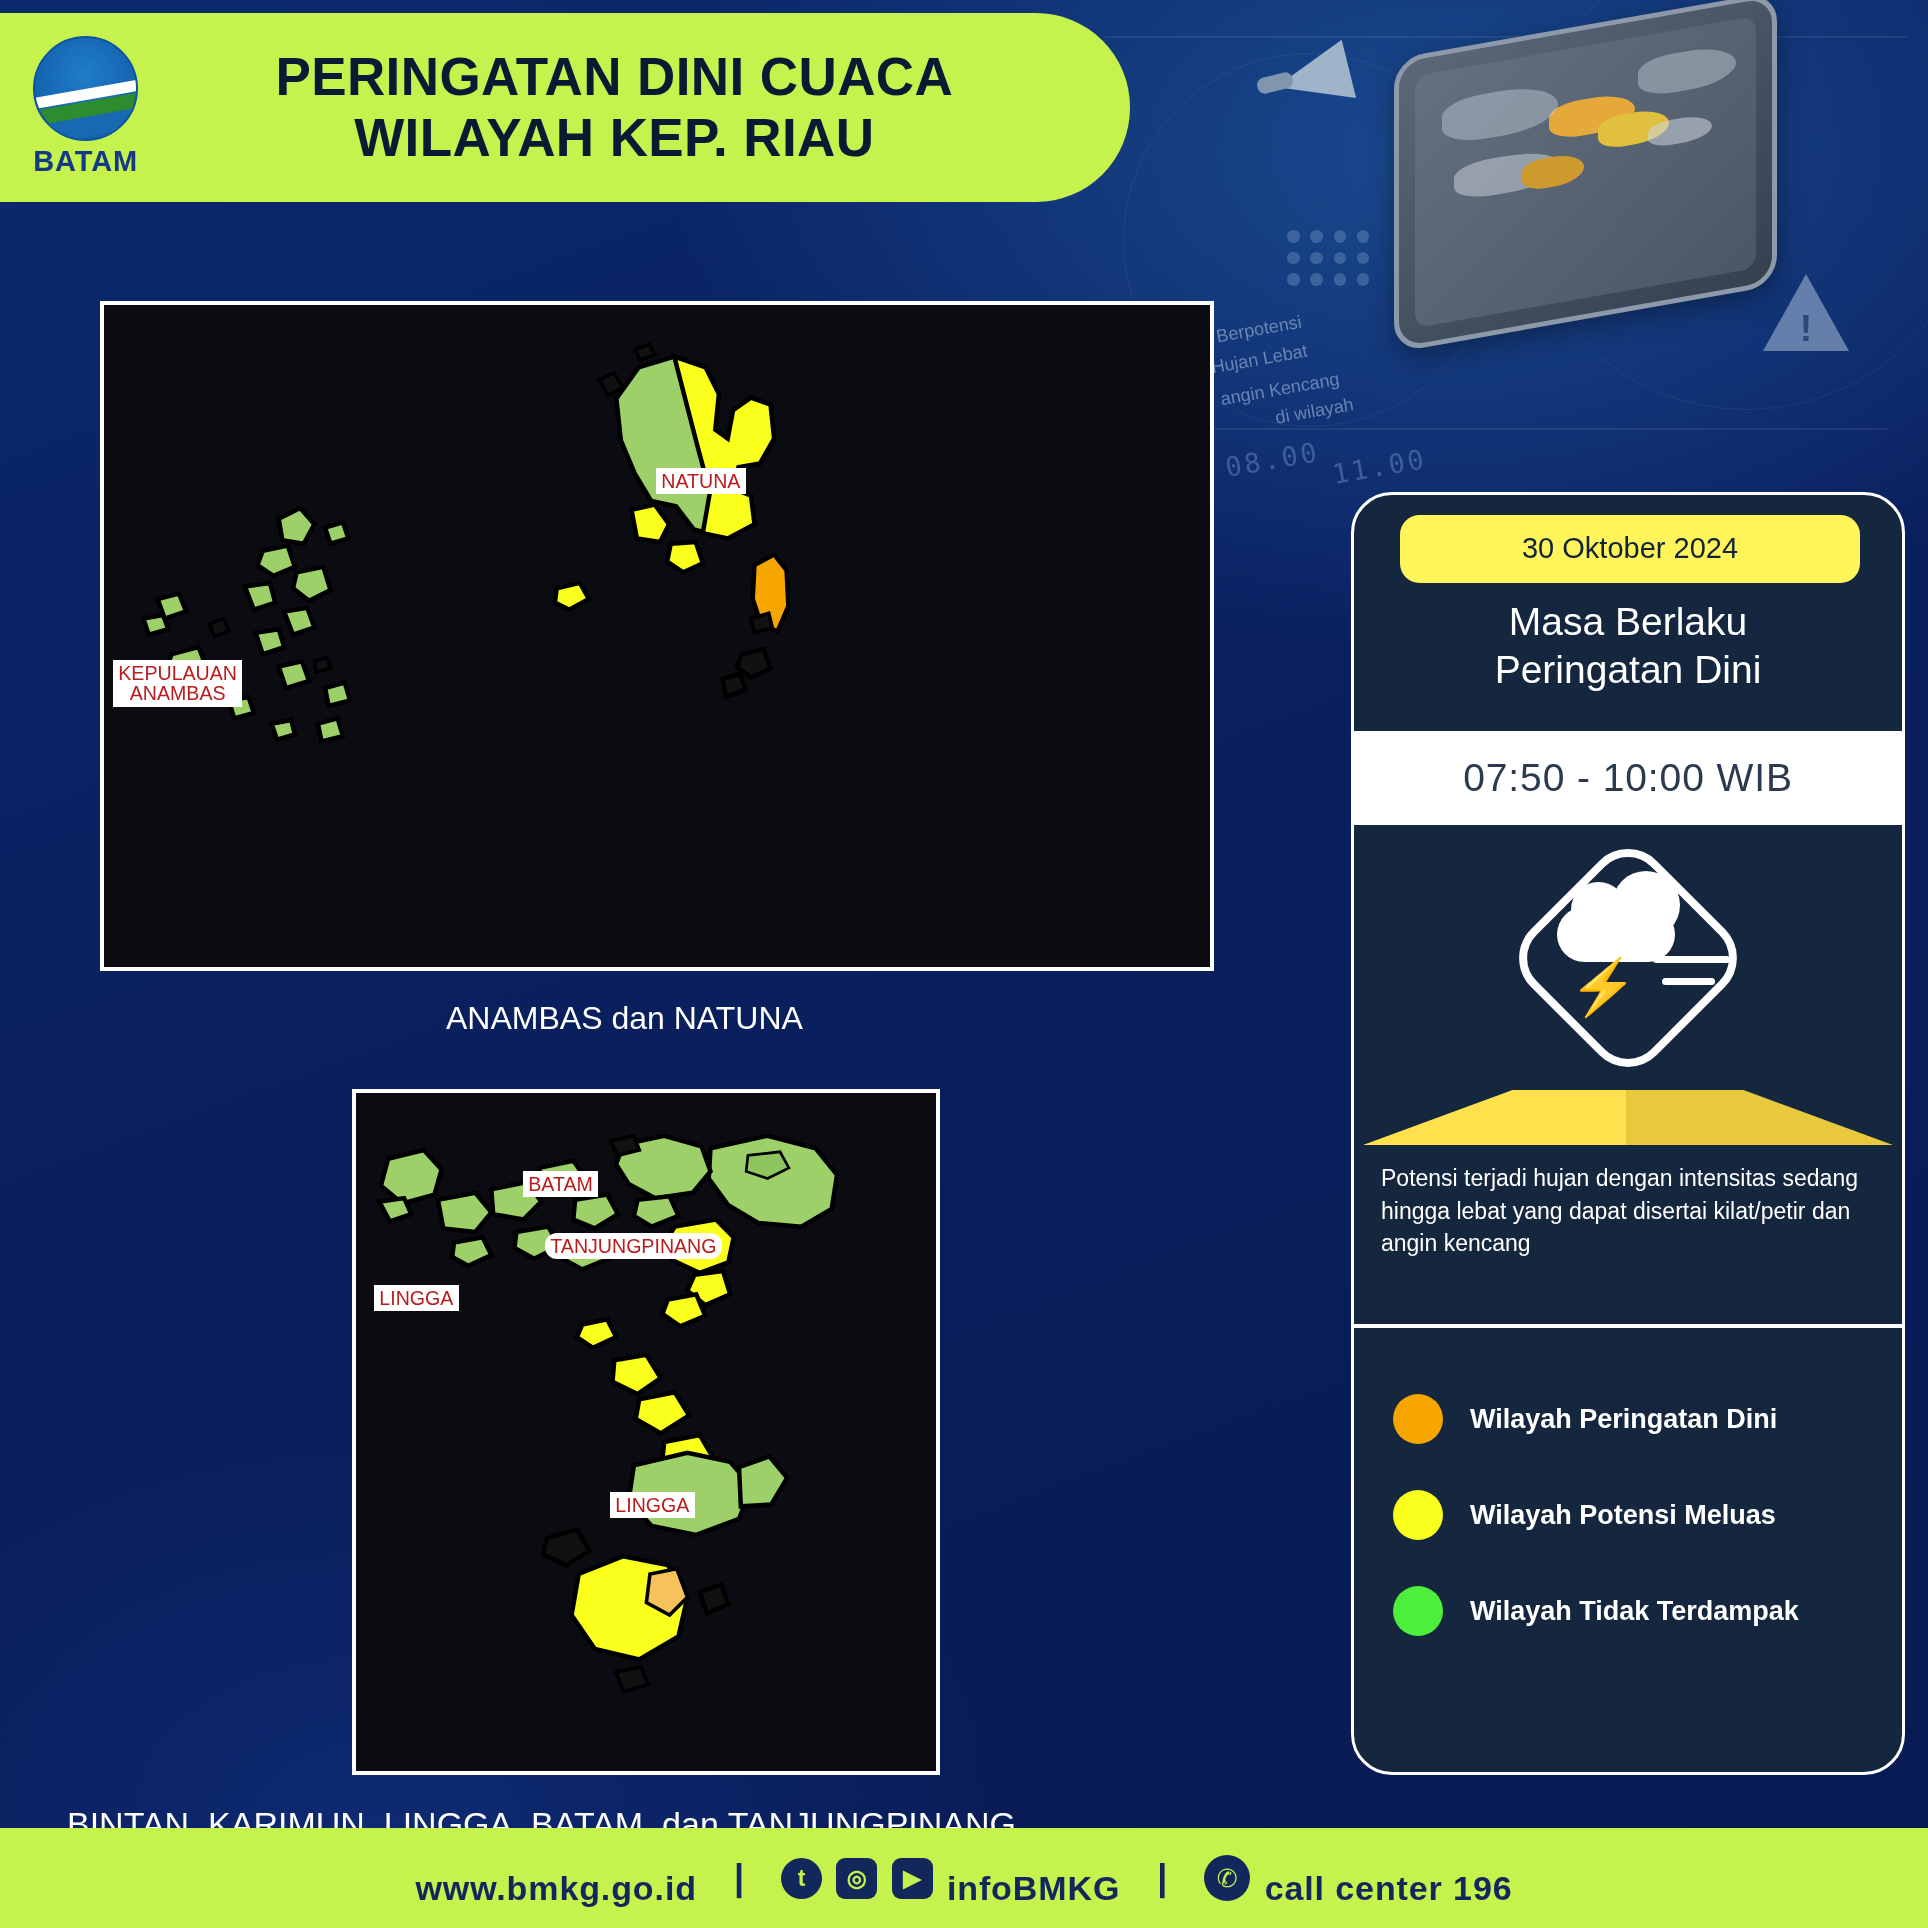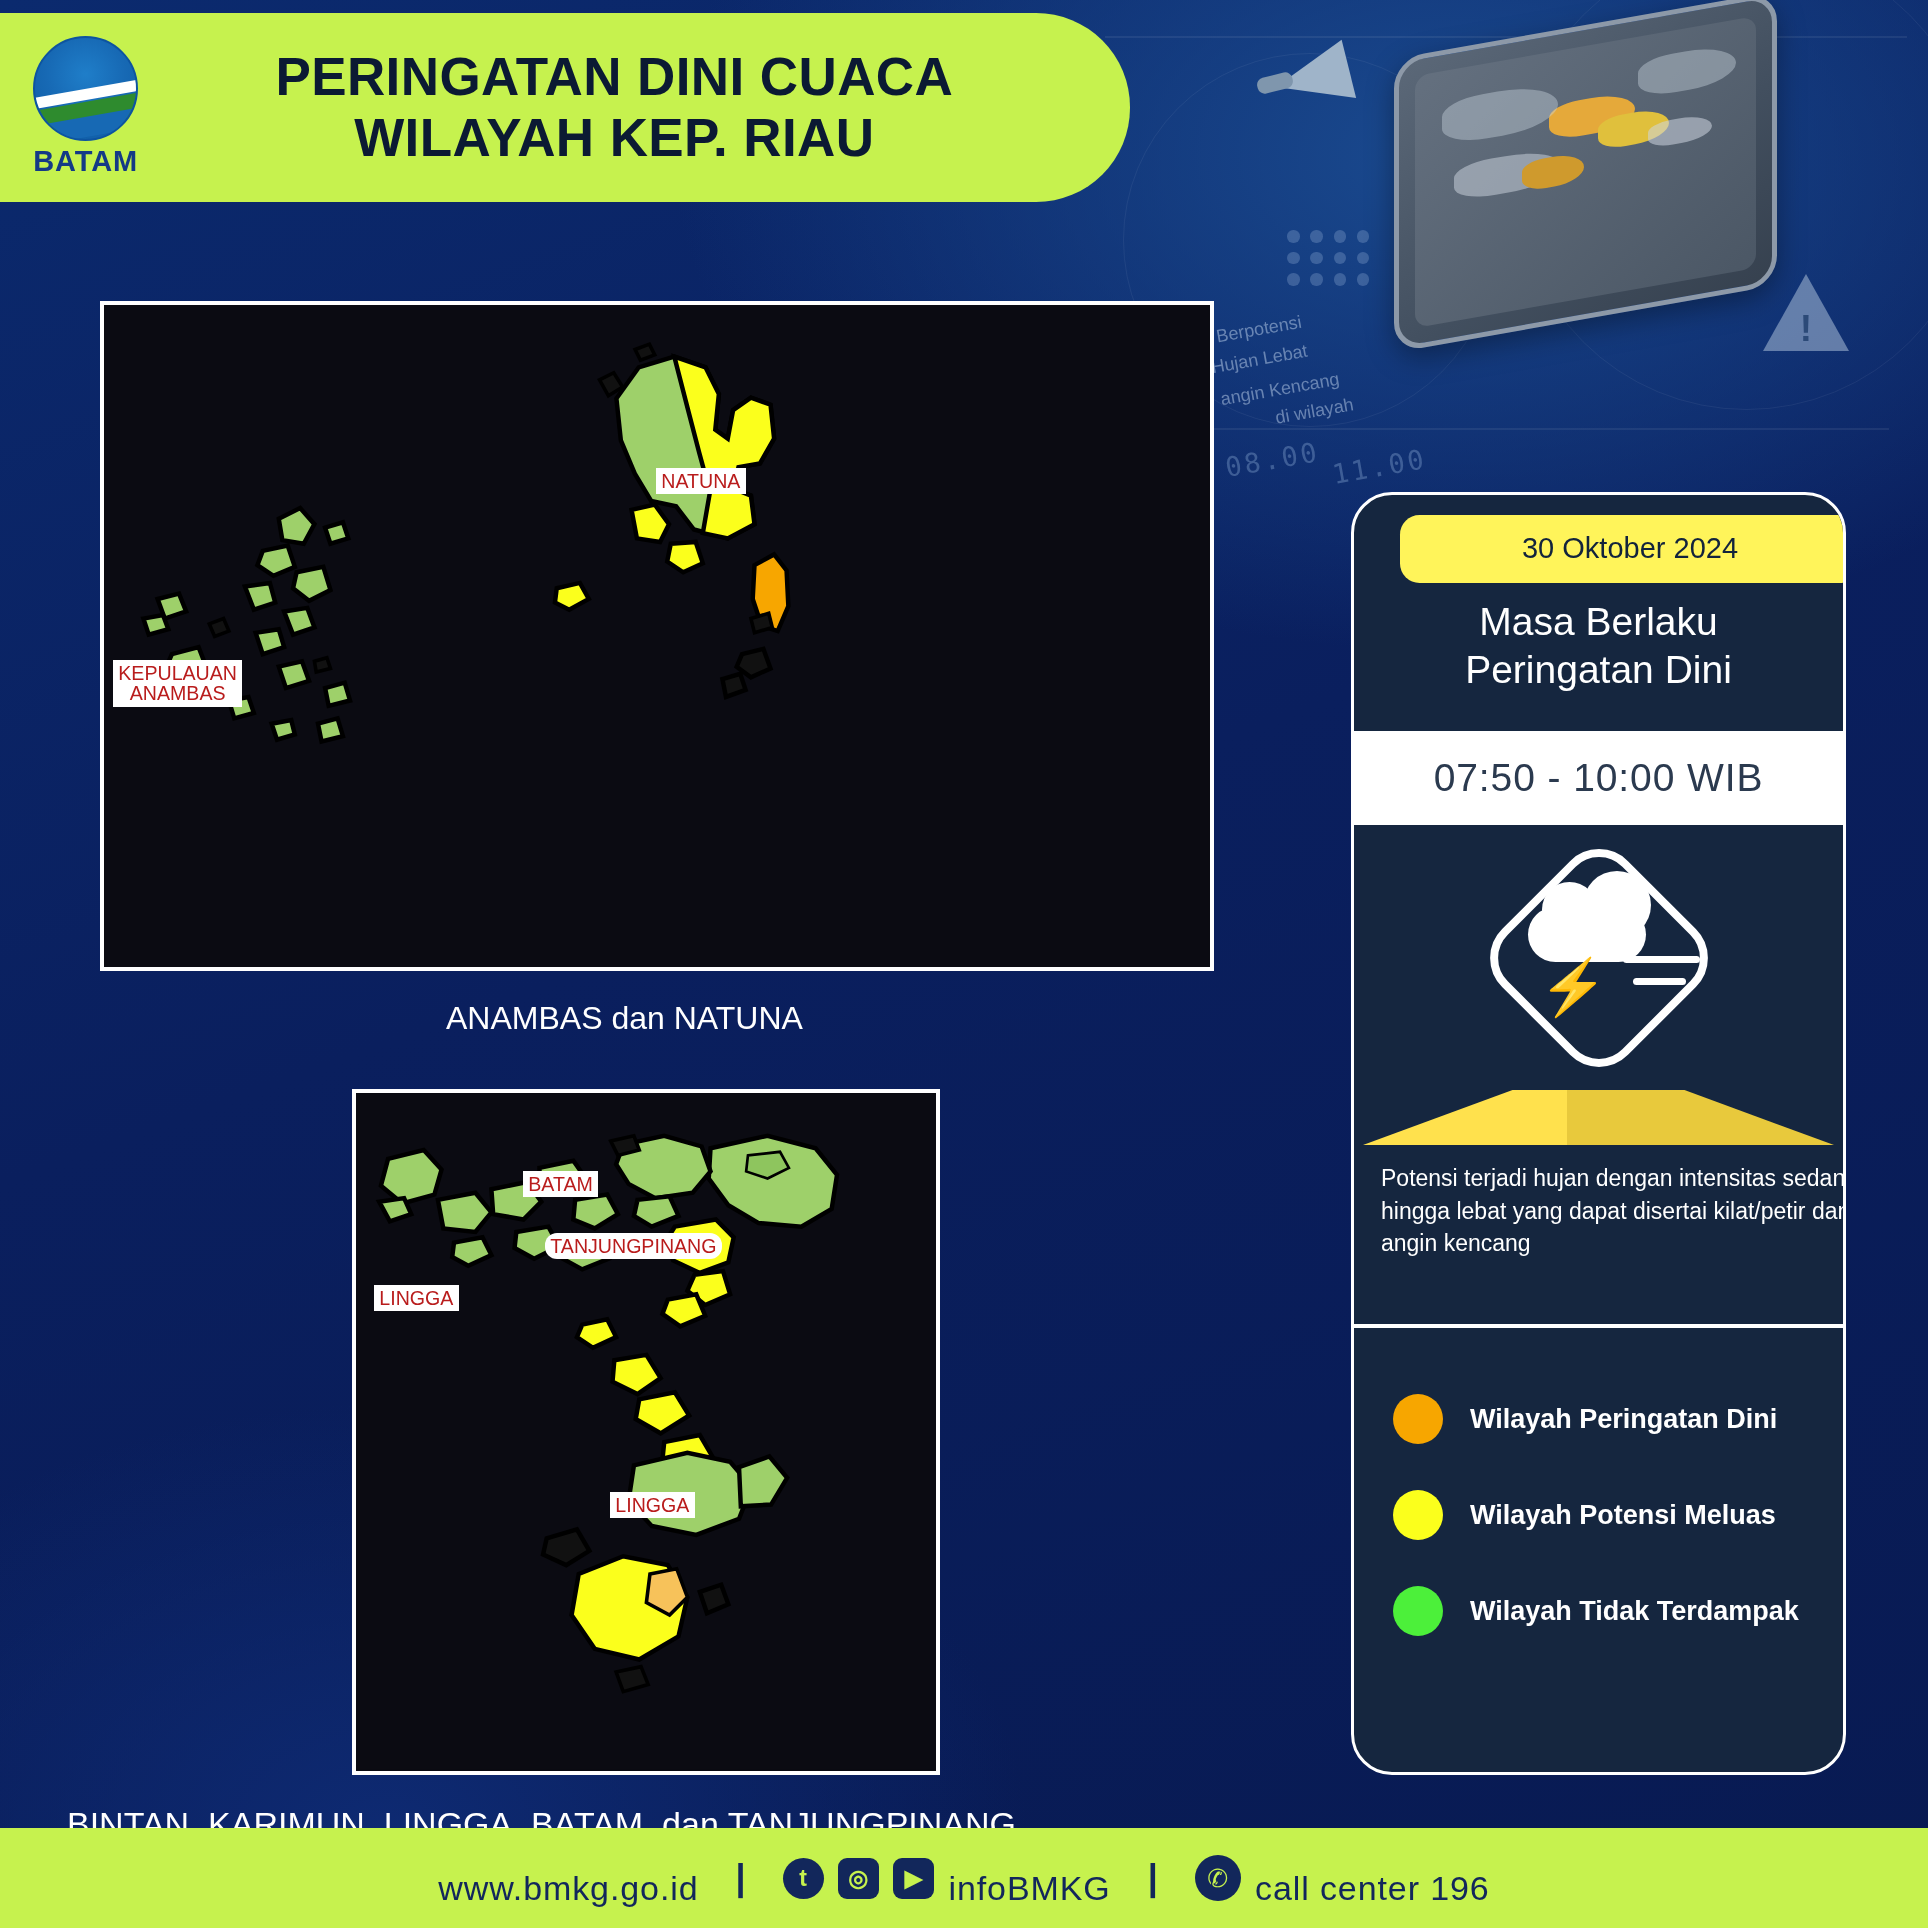--- a/index.html
+++ b/index.html
@@ -191,21 +191,21 @@
     padding: 2.7px 5.3px;
     text-align: center;
     white-space: pre;
     z-index: 5;
   }
 
   
   #info-card {
     position: absolute;
     left: 1351px; top: 492px;
-    width: 495px; height: 1283px;
+    width: 554px; height: 1283px;
     background: #15263f;
     border: 3.6px solid #ffffff;
     border-radius: 41px;
     overflow: hidden;
   }
   #date-pill {
     position: absolute;
     left: 46px; top: 19.6px;
     width: 460px; height: 68px;
     background: #fff45a;
@@ -313,21 +313,21 @@
 
   
   #footer {
     position: absolute;
     left: 0; bottom: 0; width: 1928px; height: 100px;
     background: #c6f24e;
     display: flex; align-items: center; justify-content: center;
     gap: 37px;
   }
   #footer .f-text {
-    color: #12275b; font-weight: normal; font-size: 34px; letter-spacing: 0.9px; margin-top: 20px;
+    color: #12275b; font-weight: bold; font-size: 34px; letter-spacing: 0.9px; margin-top: 20px;
   }
   #footer .sep { color: #12275b; font-size: 36px; font-weight: bold; }
   .soc {
     width: 41px; height: 41px; border-radius: 9px;
     background: #12275b; color: #c6f24e;
     display: inline-flex; align-items: center; justify-content: center;
     font-size: 23px; font-weight: bold;
   }
   .soc.round { border-radius: 50%; }
   .soc-group { display: flex; align-items: center; gap: 14.3px; }

